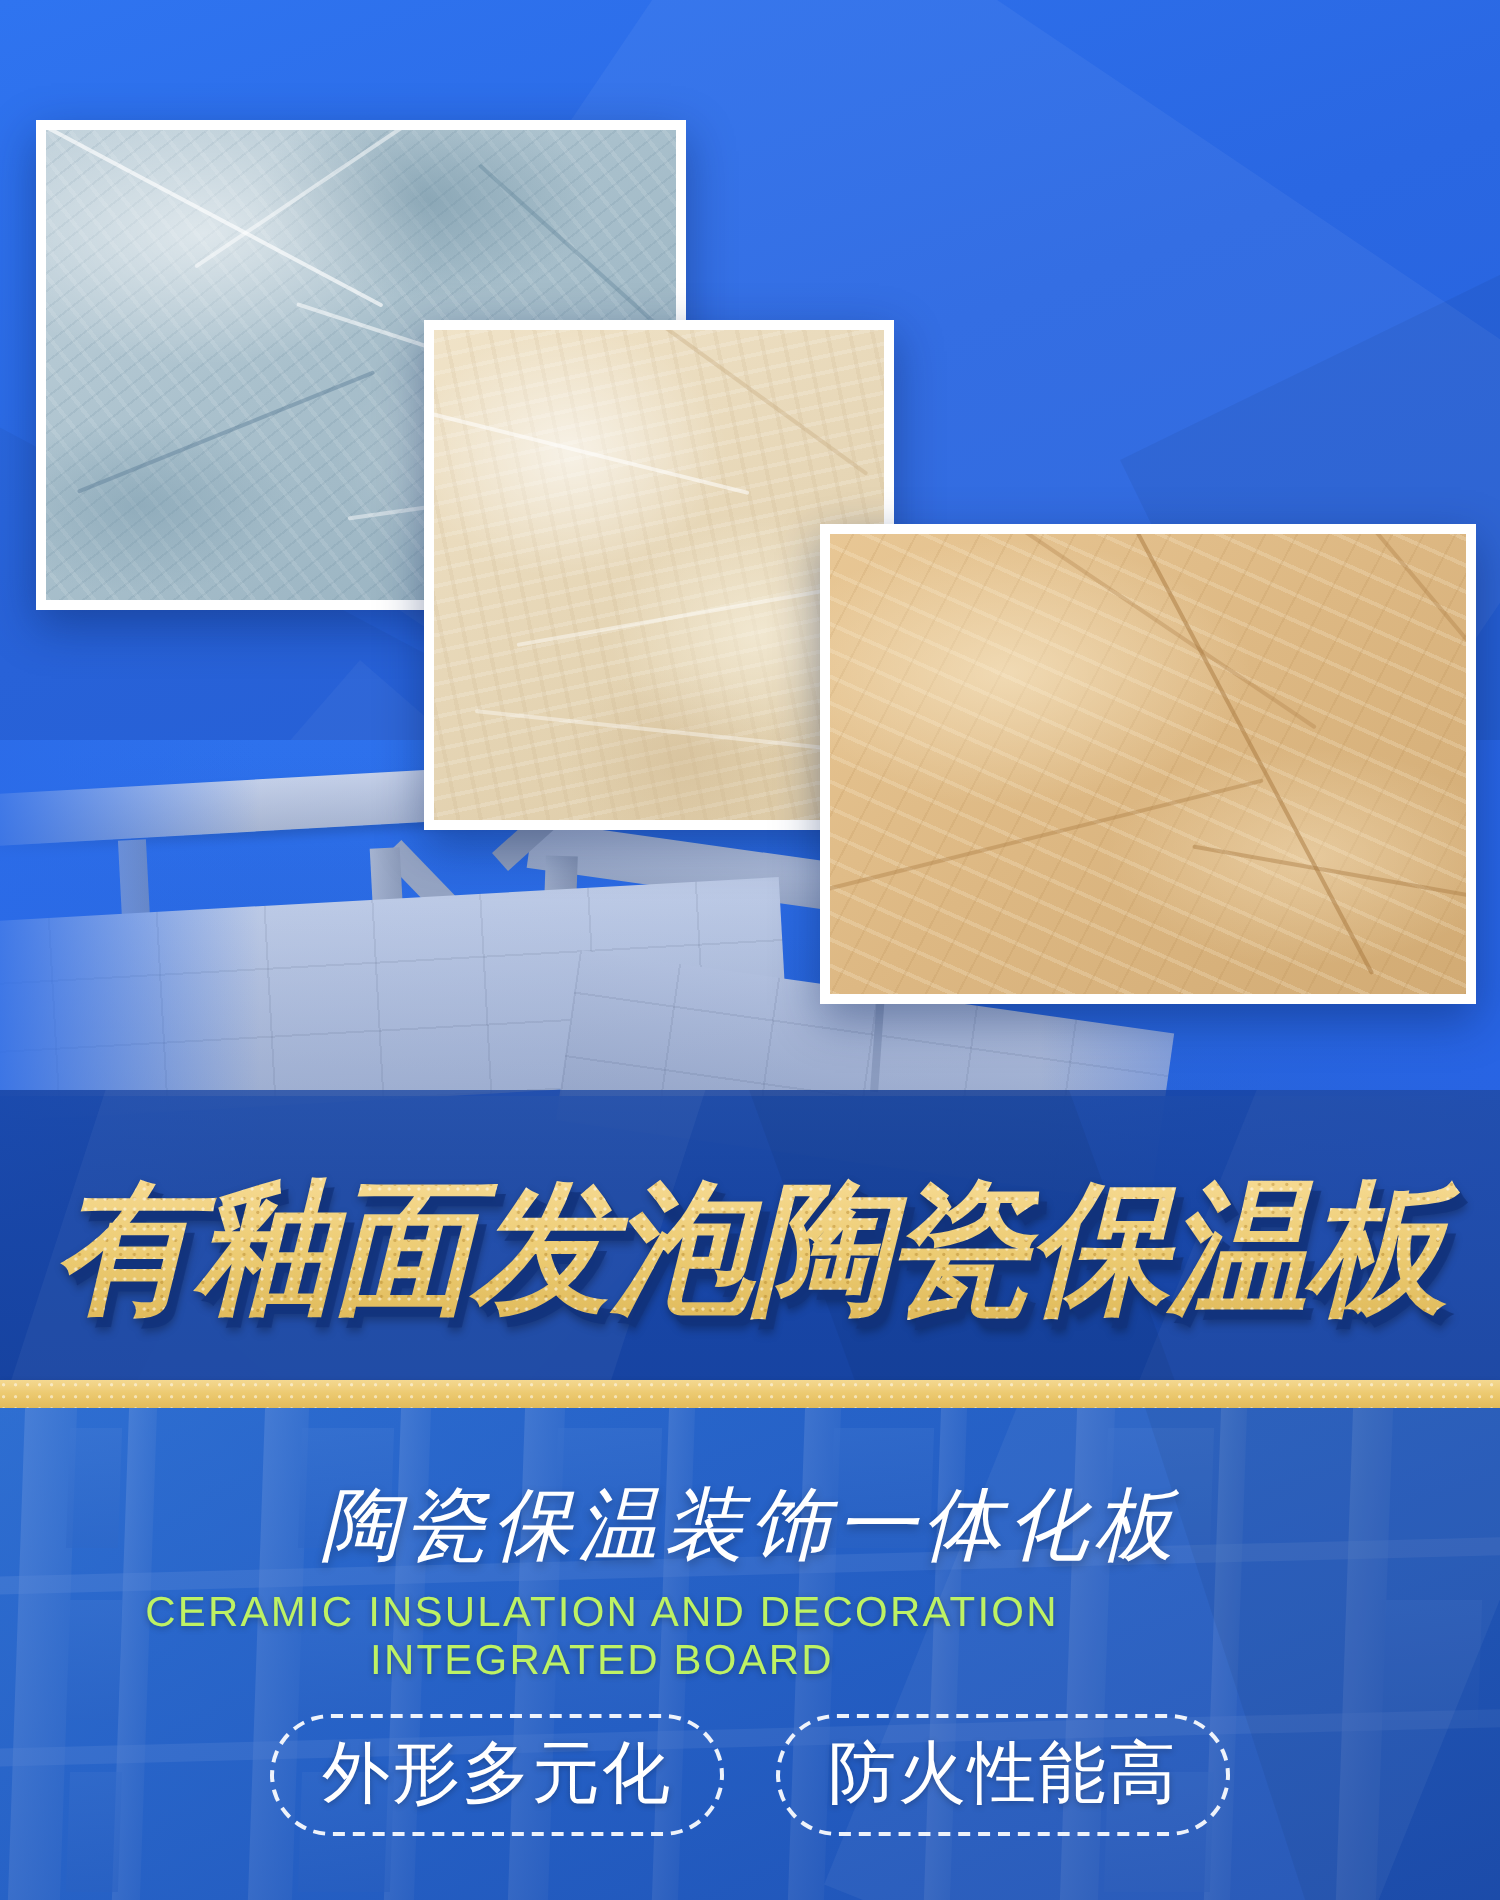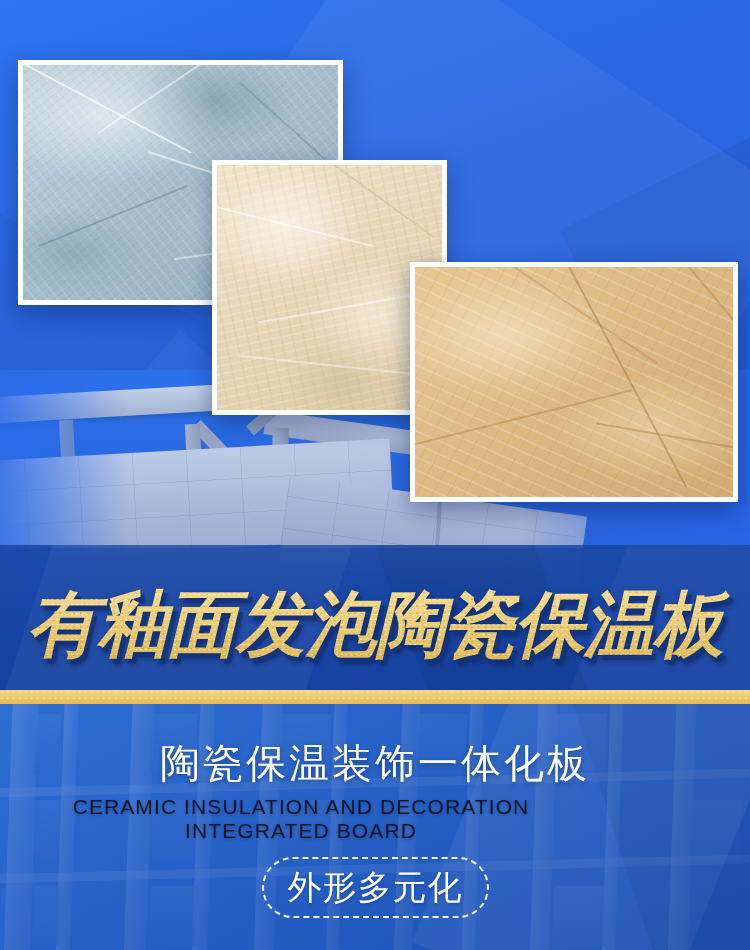--- a/index.html
+++ b/index.html
@@ -206,27 +206,28 @@
     transform:rotate(-18deg); background:rgba(0,0,0,0.05); }
 
   .sub-cn {
     position:absolute; left:0; top:740px; width:750px;
     text-align:center;
     font-family:"DejaVu Sans","Liberation Sans",sans-serif;
     font-size:40px; line-height:1.15;
     color:#ffffff;
     letter-spacing:3px;
     text-shadow:0 2px 5px rgba(0,0,0,0.28);
+    font-style:italic;
   }
   .sub-en {
     position:absolute; left:0; top:795px; width:602px;
     text-align:center;
     font-family:"Liberation Sans","DejaVu Sans",sans-serif;
     font-size:21px;
-    color:#0f172a;
+    color:#bef264;
     letter-spacing:1.1px;
     text-shadow:0 1px 3px rgba(0,0,0,0.28);
   }
 
   .pills {
     position:absolute; left:0; top:857px; width:750px;
     display:flex; justify-content:center; align-items:center;
     gap:26px;
   }
   .pill {
@@ -396,15 +397,16 @@
       <div class="bot-diag d1"></div>
       <div class="bot-diag d2"></div>
     </div>
   </div>
 
   <div class="sub-cn">陶瓷保温装饰一体化板</div>
   <div class="sub-en">CERAMIC INSULATION AND DECORATION INTEGRATED BOARD</div>
 
   <div class="pills">
     <div class="pill">外形多元化</div>
+    <div class="pill">防火性能高</div>
   </div>
 
 </div>
 
 </body></html>

